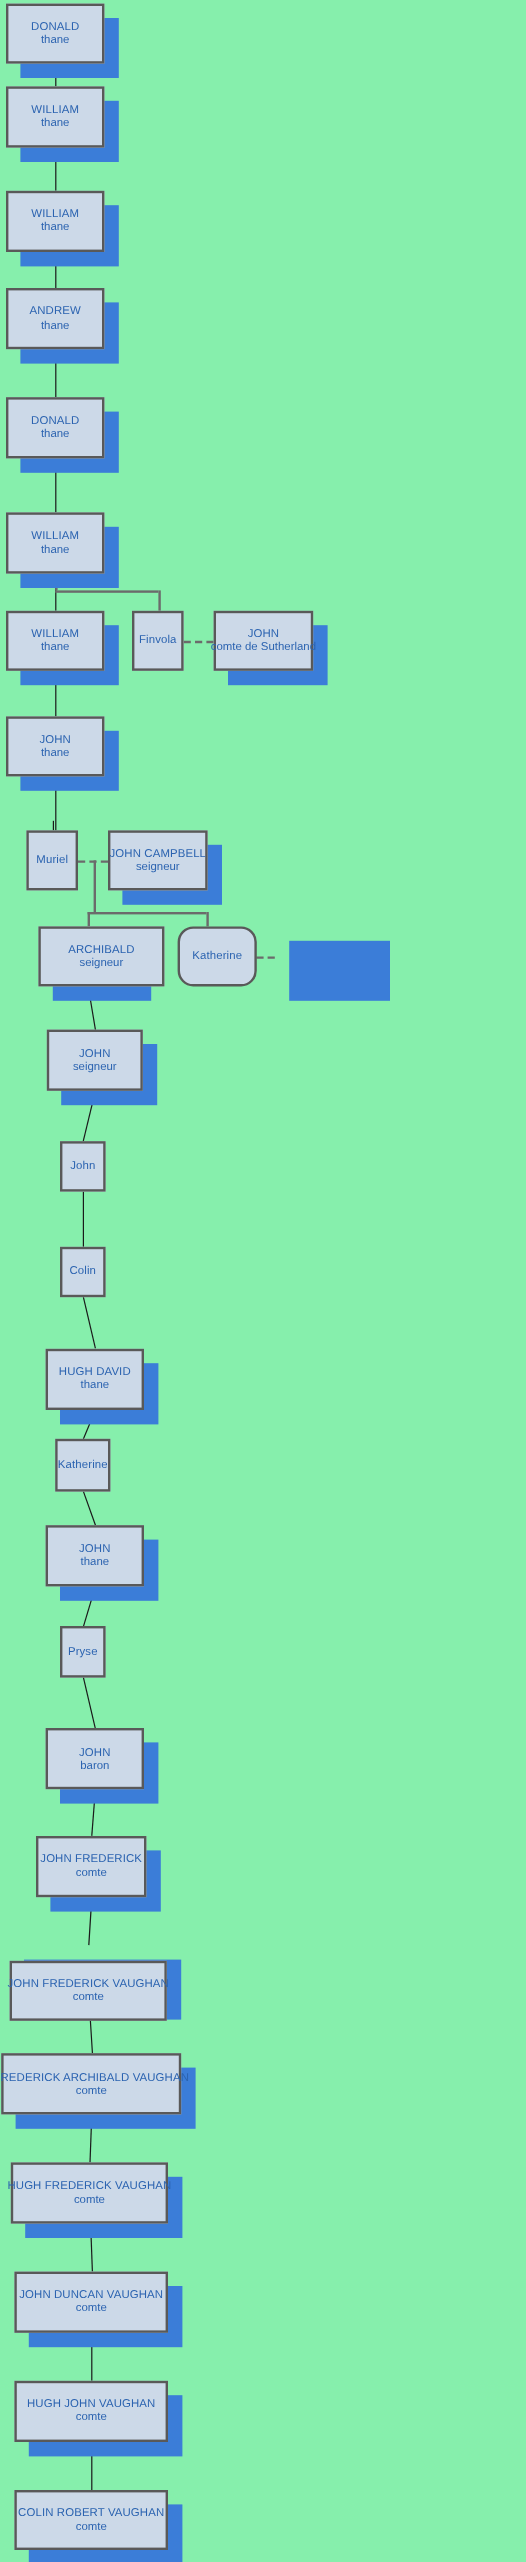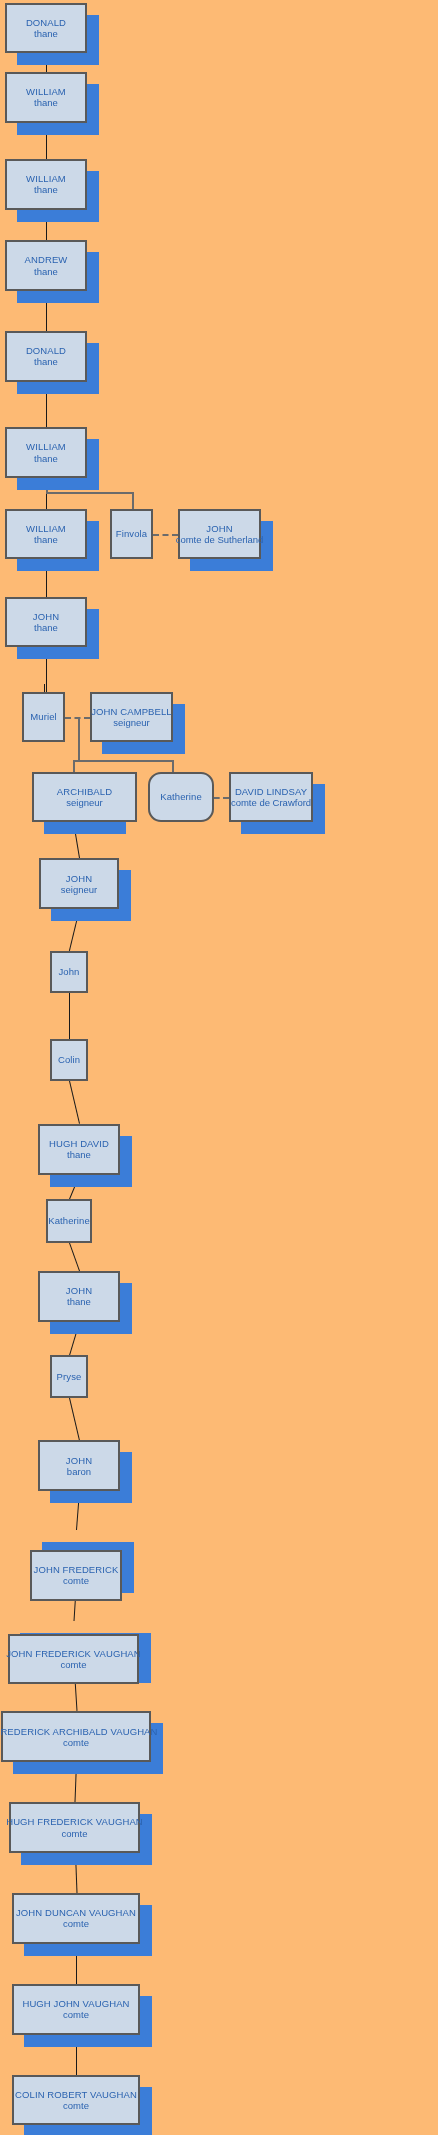--- a/index.html
+++ b/index.html
@@ -2,21 +2,21 @@
 <html><head>
 <meta charset="utf-8">
 <style>
   html,body{margin:0;padding:0;background:#ffffff;}
   body{font-family:"Liberation Sans","DejaVu Sans",sans-serif;}
 
   #chart{
     position:relative;
     width:438px;
     height:2135px;
-    background:#fdba74;
+    background:#86efac;
     overflow:hidden;
   }
 
   
   .line{position:absolute;background:#1a1a1a;}
   .vline{width:1px;}
 
   .gline{position:absolute;background:#6b6b6b;}
   .gvline{width:2px;}
   .ghline{height:2px;}
@@ -149,24 +149,20 @@
     </div>
     <div class="shadow" style="left: 44px; top: 783.63px; width: 82px; height: 50.73px;"></div>
     <div class="node" title="ARCHIBALD" style="left: 32px; top: 771.63px; width: 105px; height: 50.73px;">
       <div class="nm">ARCHIBALD</div>
       <div class="ti">seigneur</div>
     </div>
     <div class="node small" title="Katherine" style="left: 148px; top: 771.63px; width: 66px; height: 50.73px; border-radius: 13px;">
       <div class="nm">Katherine</div>
     </div>
     <div class="shadow" style="left: 241px; top: 783.63px; width: 84px; height: 50.73px;"></div>
-    <div class="node" title="DAVID LINDSAY" style="left: 229px; top: 771.63px; width: 84px; height: 50.73px;">
-      <div class="nm">DAVID LINDSAY</div>
-      <div class="ti">comte de Crawford</div>
-    </div>
     <div class="shadow" style="left: 51px; top: 870.405px; width: 80px; height: 50.73px;"></div>
     <div class="node" title="JOHN" style="left: 39px; top: 858.405px; width: 80px; height: 50.73px;">
       <div class="nm">JOHN</div>
       <div class="ti">seigneur</div>
     </div>
     <div class="node small" title="John" style="left: 50px; top: 950.52px; width: 38px; height: 42.72px;">
       <div class="nm">John</div>
     </div>
     <div class="node small" title="Colin" style="left: 50px; top: 1038.63px; width: 38px; height: 42.72px;">
       <div class="nm">Colin</div>
@@ -186,21 +182,21 @@
     </div>
     <div class="node small" title="Pryse" style="left: 50px; top: 1355.02px; width: 38px; height: 42.72px;">
       <div class="nm">Pryse</div>
     </div>
     <div class="shadow" style="left: 50px; top: 1452.46px; width: 82px; height: 50.73px;"></div>
     <div class="node" title="JOHN" style="left: 38px; top: 1440.46px; width: 82px; height: 50.73px;">
       <div class="nm">JOHN</div>
       <div class="ti">baron</div>
     </div>
     <div class="shadow" style="left: 42px; top: 1541.91px; width: 92px; height: 50.73px;"></div>
-    <div class="node" title="JOHN FREDERICK" style="left: 30px; top: 1529.91px; width: 92px; height: 50.73px; margin-top: 20px;">
+    <div class="node" title="JOHN FREDERICK" style="left: 30px; top: 1529.91px; width: 92px; height: 50.73px;">
       <div class="nm">JOHN FREDERICK</div>
       <div class="ti">comte</div>
     </div>
     <div class="shadow" style="left: 20px; top: 1632.69px; width: 131px; height: 50.73px;"></div>
     <div class="node" title="JOHN FREDERICK VAUGHAN" style="left: 8px; top: 1634px; width: 131px; height: 50px;">
       <div class="nm">JOHN FREDERICK VAUGHAN</div>
       <div class="ti">comte</div>
     </div>
     <div class="shadow" style="left: 13px; top: 1723.47px; width: 150px; height: 50.73px;"></div>
     <div class="node" title="FREDERICK ARCHIBALD VAUGHAN" style="left: 1px; top: 1711.47px; width: 150px; height: 50.73px;">

